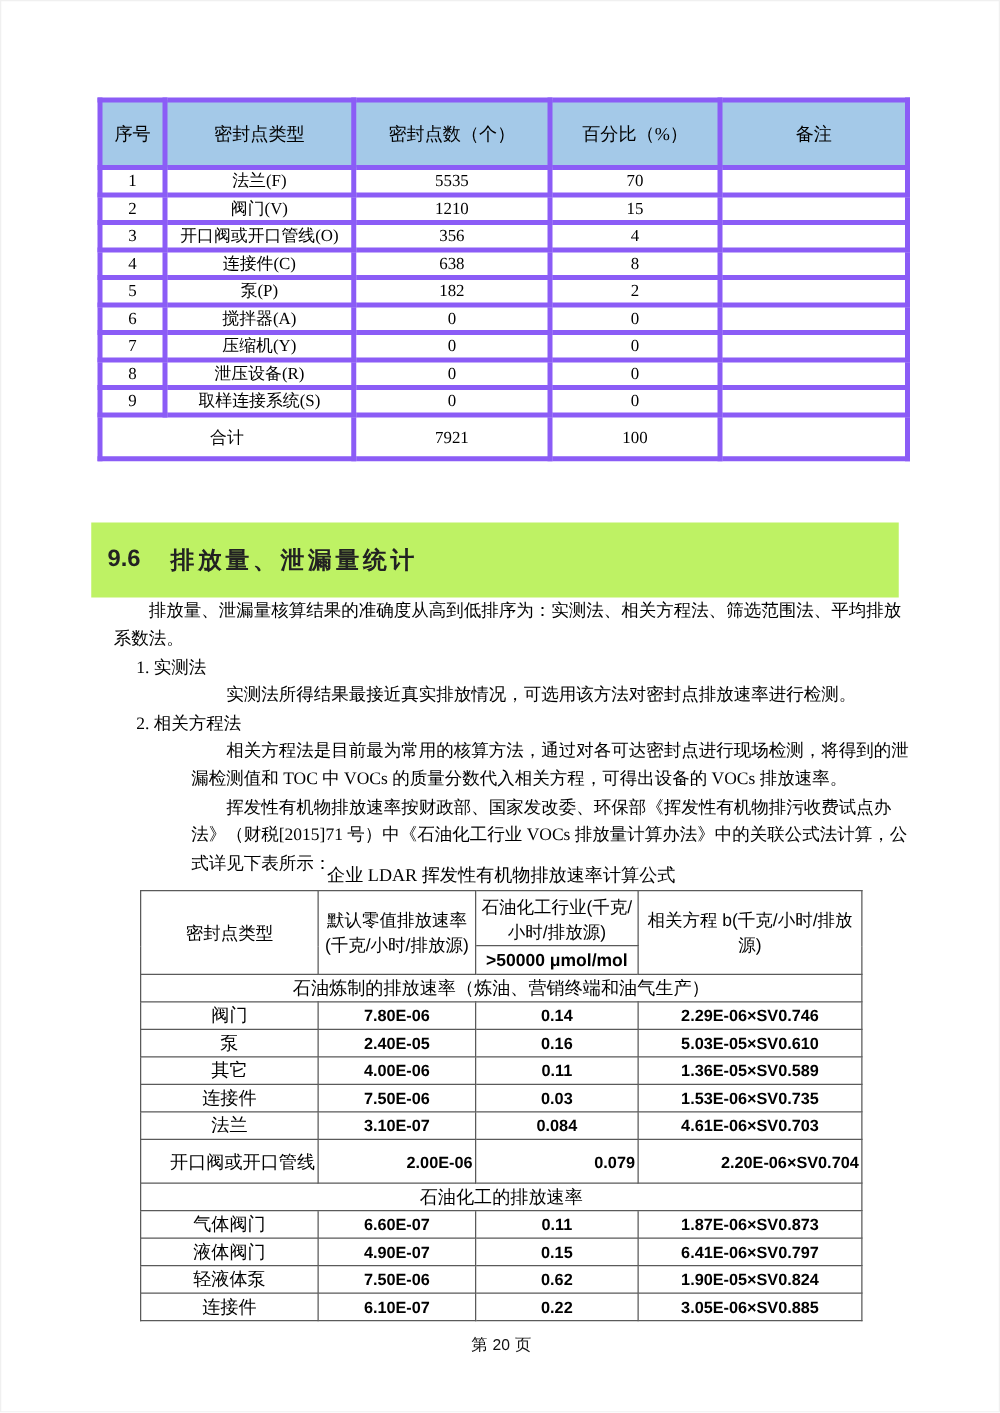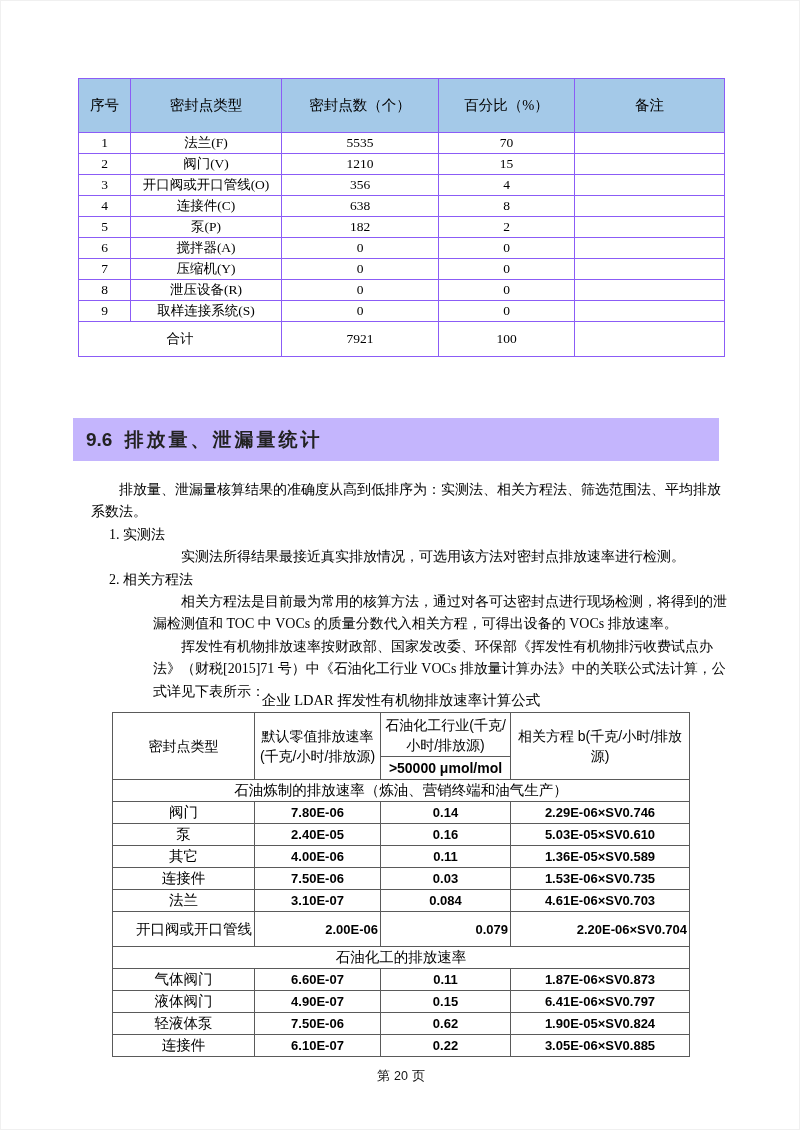--- a/index.html
+++ b/index.html
@@ -14,42 +14,42 @@
     overflow:hidden;
   }
 
   
   #t1 {
     position:absolute; left:77px; top:77px;
     width:646px;
     border-collapse:collapse; table-layout:fixed;
   }
   #t1 th, #t1 td {
-    border:1px solid #8b5cf6;
+    border:4px solid #8b5cf6;
     text-align:center; vertical-align:middle;
     padding:0;
     font-weight:normal;
   }
   #t1 thead th {
     background:#A4C9E8;
     height:54px;
     font-size:14.5px;
   }
   #t1 tbody td { height:21px; font-size:13.5px; }
   #t1 tr.total td { height:35px; font-size:13.5px; }
 
   
   .section-bar {
     position:absolute; left:72px; top:417px;
-    width:646px; height:43px;
-    background:#c4b5fd;
+    width:646px; height:60px;
+    background:#bef264;
     display:flex; align-items:center;
     padding-left:13px;
     font-family:"Liberation Sans","DejaVu Sans",sans-serif;
-    font-weight:bold; font-size:19px; color:#222222;
+    font-weight:bold; font-size:19px; color:#222222;gap:12px;
   }
   .section-bar .sec-num { margin-right:12px; }
   .section-bar .sec-title { letter-spacing:3px; }
 
   
   .body-text {
     position:absolute; left:90px; top:478px;
     width:640px;
     font-size:14px; line-height:22.4px;
   }

